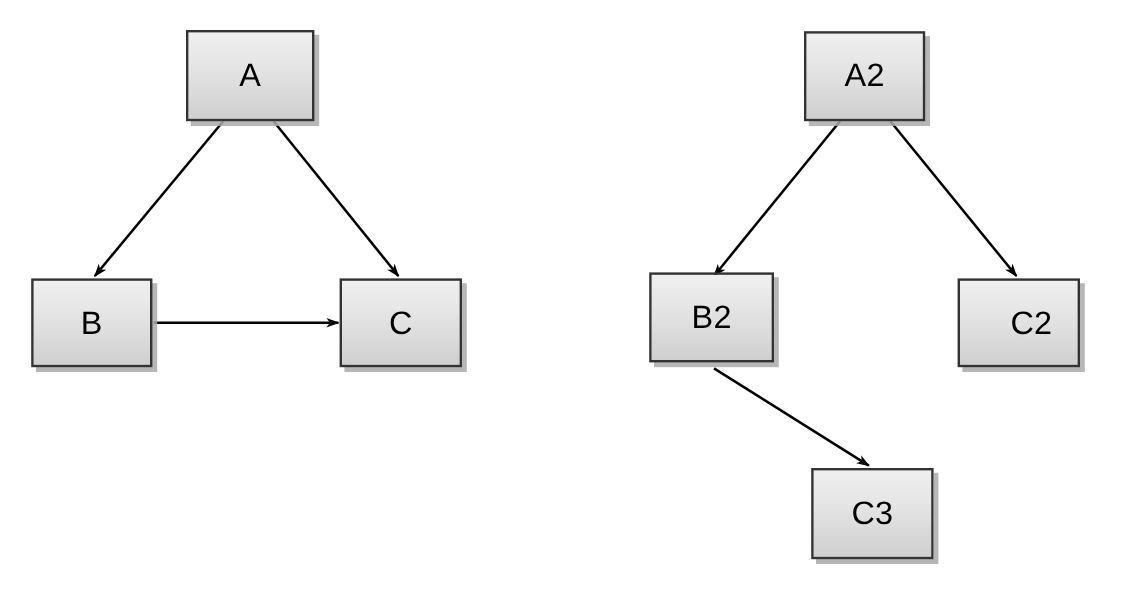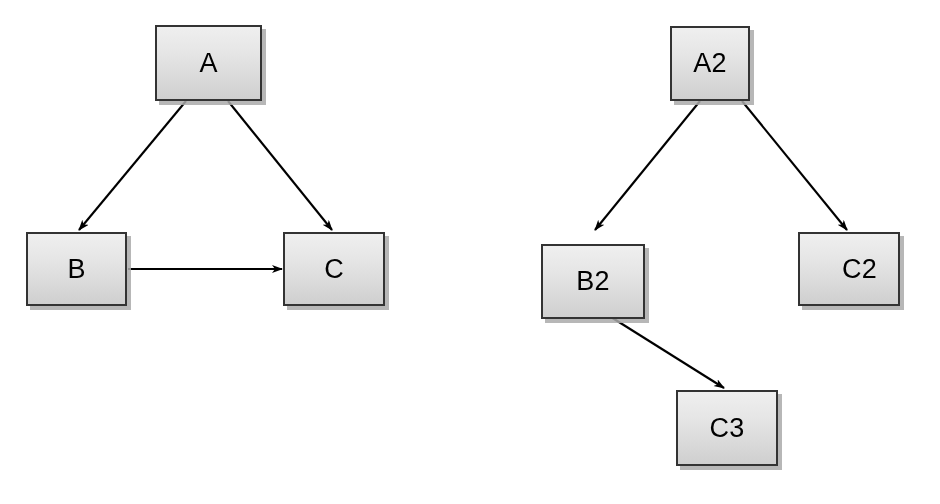--- a/index.html
+++ b/index.html
@@ -73,24 +73,24 @@
   <div id="nodes-group">
       <div class="node" style="left: 155px; top: 25px; width: 107px; height: 76px;">
         <span class="node-label">A</span>
       </div>
       <div class="node" style="left: 26px; top: 232px; width: 101px; height: 74px;">
         <span class="node-label">B</span>
       </div>
       <div class="node" style="left: 283px; top: 232px; width: 102px; height: 74px;">
         <span class="node-label">C</span>
       </div>
-      <div class="node" style="left: 670px; top: 26px; width: 80px; height: 75px;">
+      <div class="node" style="left: 670px; top: 26px; width: 101px; height: 75px;">
         <span class="node-label">A2</span>
       </div>
-      <div class="node" style="left: 541px; top: 244px; width: 104px; height: 75px;">
+      <div class="node" style="left: 541px; top: 227px; width: 104px; height: 75px;">
         <span class="node-label">B2</span>
       </div>
       <div class="node" style="left: 798px; top: 232px; width: 102px; height: 74px; padding-left: 21px;">
         <span class="node-label">C2</span>
       </div>
       <div class="node" style="left: 676px; top: 390px; width: 102px; height: 76px; align-items: center;">
         <span class="node-label">C3</span>
       </div>
     </div>
 

